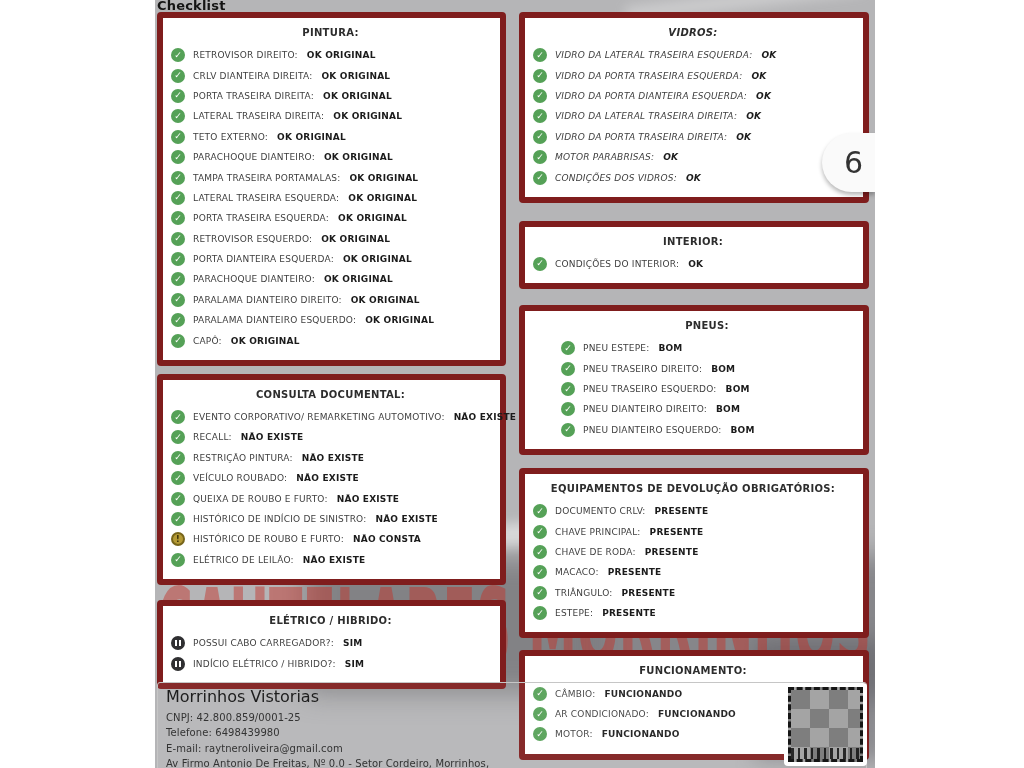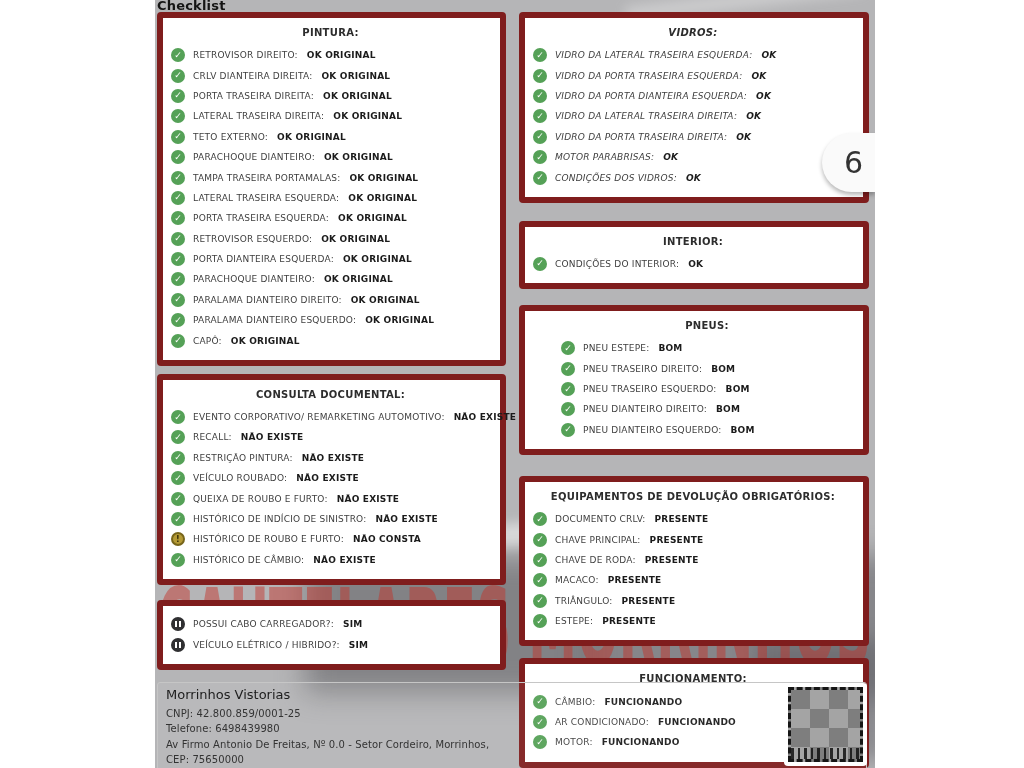--- a/index.html
+++ b/index.html
@@ -25,21 +25,21 @@
   .col{position:absolute;top:12px;z-index:2;}
   .col-left{left:2px;width:349px;}
   .col-right{left:364px;width:350px;}
 
   .card{background:#ffffff;border:6px solid #7f1d1d;border-radius:4px;box-sizing:border-box;
         padding:8px 10px 9px 8px;}
   .col-left .card:nth-of-type(1){margin-bottom:8px;}
   .col-left .card:nth-of-type(2){margin-bottom:15px;}
   .col-right .card:nth-of-type(1){margin-bottom:18px;font-style:italic;}
   .col-right .card:nth-of-type(2){margin-bottom:16px;}
-  .col-right .card:nth-of-type(3){margin-bottom:21px;padding-left:36px;}
+  .col-right .card:nth-of-type(3){margin-bottom:13px;padding-left:36px;}
   .col-right .card:nth-of-type(4){margin-bottom:12px;}
 
   .card-title{text-align:center;font-size:10px;font-weight:bold;color:#2d2d2d;
         letter-spacing:.3px;margin:1px 0 7px 0;}
   .row{display:flex;align-items:center;height:20.4px;gap:8px;font-size:9px;color:#3e3e3e;
         letter-spacing:.2px;white-space:nowrap;}
   .lbl{margin-right:1px;}
   .val{font-weight:bold;color:#1b1b1b;}
 
   .ic{width:14px;height:14px;border-radius:50%;flex:0 0 14px;display:flex;align-items:center;
@@ -50,21 +50,21 @@
   .bars{width:6px;height:6px;border-left:2px solid #fff;border-right:2px solid #fff;box-sizing:border-box;}
 
   .page-badge{position:absolute;left:667px;top:133px;width:53px;height:59px;background:#fafafa;
         border-radius:30px 0 0 30px;z-index:3;display:flex;align-items:center;justify-content:center;
         font-size:30px;color:#333;padding-left:10px;box-sizing:border-box;
         box-shadow:0 3px 4px rgba(0,0,0,.28);}
 
   .footer{position:absolute;left:2px;top:682px;width:710px;height:90px;z-index:2;
         border:1px solid #c6c6c6;border-radius:3px;box-sizing:border-box;padding:3px 8px;
         background:rgba(255,255,255,.06);}
-  .footer-title{font-size:13px;color:#1d1d1d;margin:1px 0 4px 0;}
+  .footer-title{font-size:16px;color:#1d1d1d;margin:1px 0 4px 0;}
   .footer-line{font-size:10px;color:#333333;line-height:15.4px;letter-spacing:.1px;}
 
   .qr-frame{position:absolute;left:629px;top:683px;width:83px;height:83px;z-index:2;
         background:#ffffff;border:2px solid rgba(255,255,255,.85);border-radius:4px;box-sizing:border-box;}
   .qr{position:absolute;inset:2px;border:3px dashed #151515;box-sizing:border-box;
         background-color:#909090;
         background-image:conic-gradient(rgba(255,255,255,.18) 90deg, rgba(0,0,0,.12) 90deg 180deg,
                           rgba(255,255,255,.18) 180deg 270deg, rgba(0,0,0,.12) 270deg);
         background-size:38px 38px;}
   .qr::after{content:"";position:absolute;left:0;right:0;bottom:0;height:11px;opacity:.85;
@@ -203,39 +203,40 @@
       <span class="lbl">HISTÓRICO DE INDÍCIO DE SINISTRO:</span>
       <span class="val">NÃO EXISTE</span>
     </div>
           <div class="row">
       <span class="ic ic-warn">!</span>
       <span class="lbl">HISTÓRICO DE ROUBO E FURTO:</span>
       <span class="val">NÃO CONSTA</span>
     </div>
           <div class="row">
       <span class="ic ic-check">✓</span>
-      <span class="lbl">HISTÓRICO DE CÂMBIO:</span>
-      <span class="val">NÃO EXISTE</span>
-    </div>
-        </div>
-
-  <div class="card">
+      <span class="lbl">ELÉTRICO DE LEILÃO:</span>
+      <span class="val">NÃO EXISTE</span>
+    </div>
+        </div>
+
+  <div class="card">
+    <div class="card-title">ELÉTRICO / HIBRIDO:</div>
 
   <div class="row">
       <span class="ic ic-pause">
               <span class="bars"></span>
             </span>
       <span class="lbl">POSSUI CABO CARREGADOR?:</span>
       <span class="val">SIM</span>
     </div>
           <div class="row">
       <span class="ic ic-pause">
               <span class="bars"></span>
             </span>
-      <span class="lbl">VEÍCULO ELÉTRICO / HIBRIDO?:</span>
+      <span class="lbl">INDÍCIO ELÉTRICO / HIBRIDO?:</span>
       <span class="val">SIM</span>
     </div>
         </div>
 </div>
     <div class="col col-right">
   <div class="card">
     <div class="card-title">VIDROS:</div>
 
   <div class="row">
       <span class="ic ic-check">✓</span>
@@ -372,20 +373,21 @@
 
     <div class="page-badge">
       <span>6</span>
     </div>
 
     <div class="footer">
       <div class="footer-title">Morrinhos Vistorias</div>
       <div id="footer-lines">
           <div class="footer-line">CNPJ: 42.800.859/0001-25</div>
           <div class="footer-line">Telefone: 6498439980</div>
+          <div class="footer-line">E-mail: raytneroliveira@gmail.com</div>
           <div class="footer-line">Av Firmo Antonio De Freitas,  Nº 0.0 -  Setor Cordeiro,  Morrinhos,</div>
           <div class="footer-line">CEP: 75650000</div>
         </div>
     </div>
 
     <div class="qr-frame">
       <div class="qr"></div>
     </div>
 
   </div>

